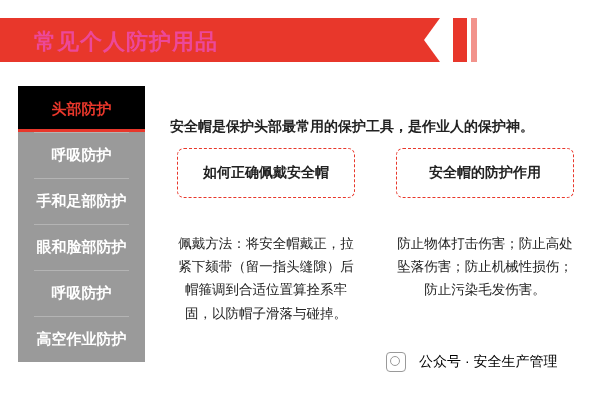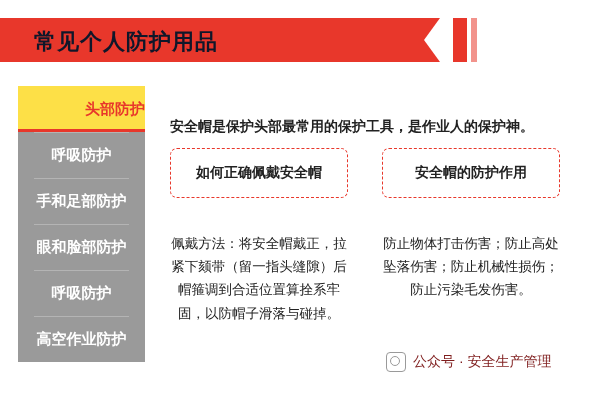--- a/index.html
+++ b/index.html
@@ -33,21 +33,21 @@
     border-top: 22px solid #e8372b;
     border-bottom: 22px solid #e8372b;
     border-right: 16px solid transparent;
   }
   .banner-title {
     position: absolute;
     left: 34px;
     top: 27px;
     font-size: 22px;
     font-weight: bold;
-    color: #0f172a;
+    color: #ec4899;
     letter-spacing: 1px;
   }
   .banner-bar2 {
     position: absolute;
     left: 453px;
     top: 18px;
     width: 14px;
     height: 44px;
     background: #e8372b;
   }
@@ -82,23 +82,22 @@
   .side-item + .side-item::before {
     content: "";
     position: absolute;
     left: 16px;
     right: 16px;
     top: 0;
     height: 1px;
     background: #b4b4b4;
   }
   .side-item.active {
-    background: #fde047;
+    background: #000000;
     color: #e8372b;
-    justify-content: flex-end;
   }
   .side-item.active::after {
     content: "";
     position: absolute;
     left: 0;
     bottom: 0;
     width: 100%;
     height: 3px;
     background: #e8372b;
   }
@@ -118,20 +117,21 @@
   .cards {
     position: absolute;
     left: 170px;
     top: 148px;
     width: 412px;
     display: flex;
     gap: 34px;
   }
   .card {
     width: 178px;
+    margin-left: 7px;
   }
   .card-head {
     border: 1px dashed #e8372b;
     border-radius: 7px;
     height: 48px;
     display: flex;
     align-items: center;
     justify-content: center;
     font-size: 14px;
     font-weight: bold;
@@ -145,22 +145,22 @@
     text-align: center;
   }
 
   
   .watermark {
     position: absolute;
     left: 386px;
     top: 352px;
     display: flex;
     align-items: center;
-    gap: 7px;
-    color: #7f1d1d;
+    gap: 13px;
+    color: #000000;
     font-size: 14px;
   }
   .wm-icon {
     width: 18px;
     height: 18px;
     border: 1.6px solid #9a9a9a;
     border-radius: 4px;
     position: relative;
   }
   .wm-icon::after {

